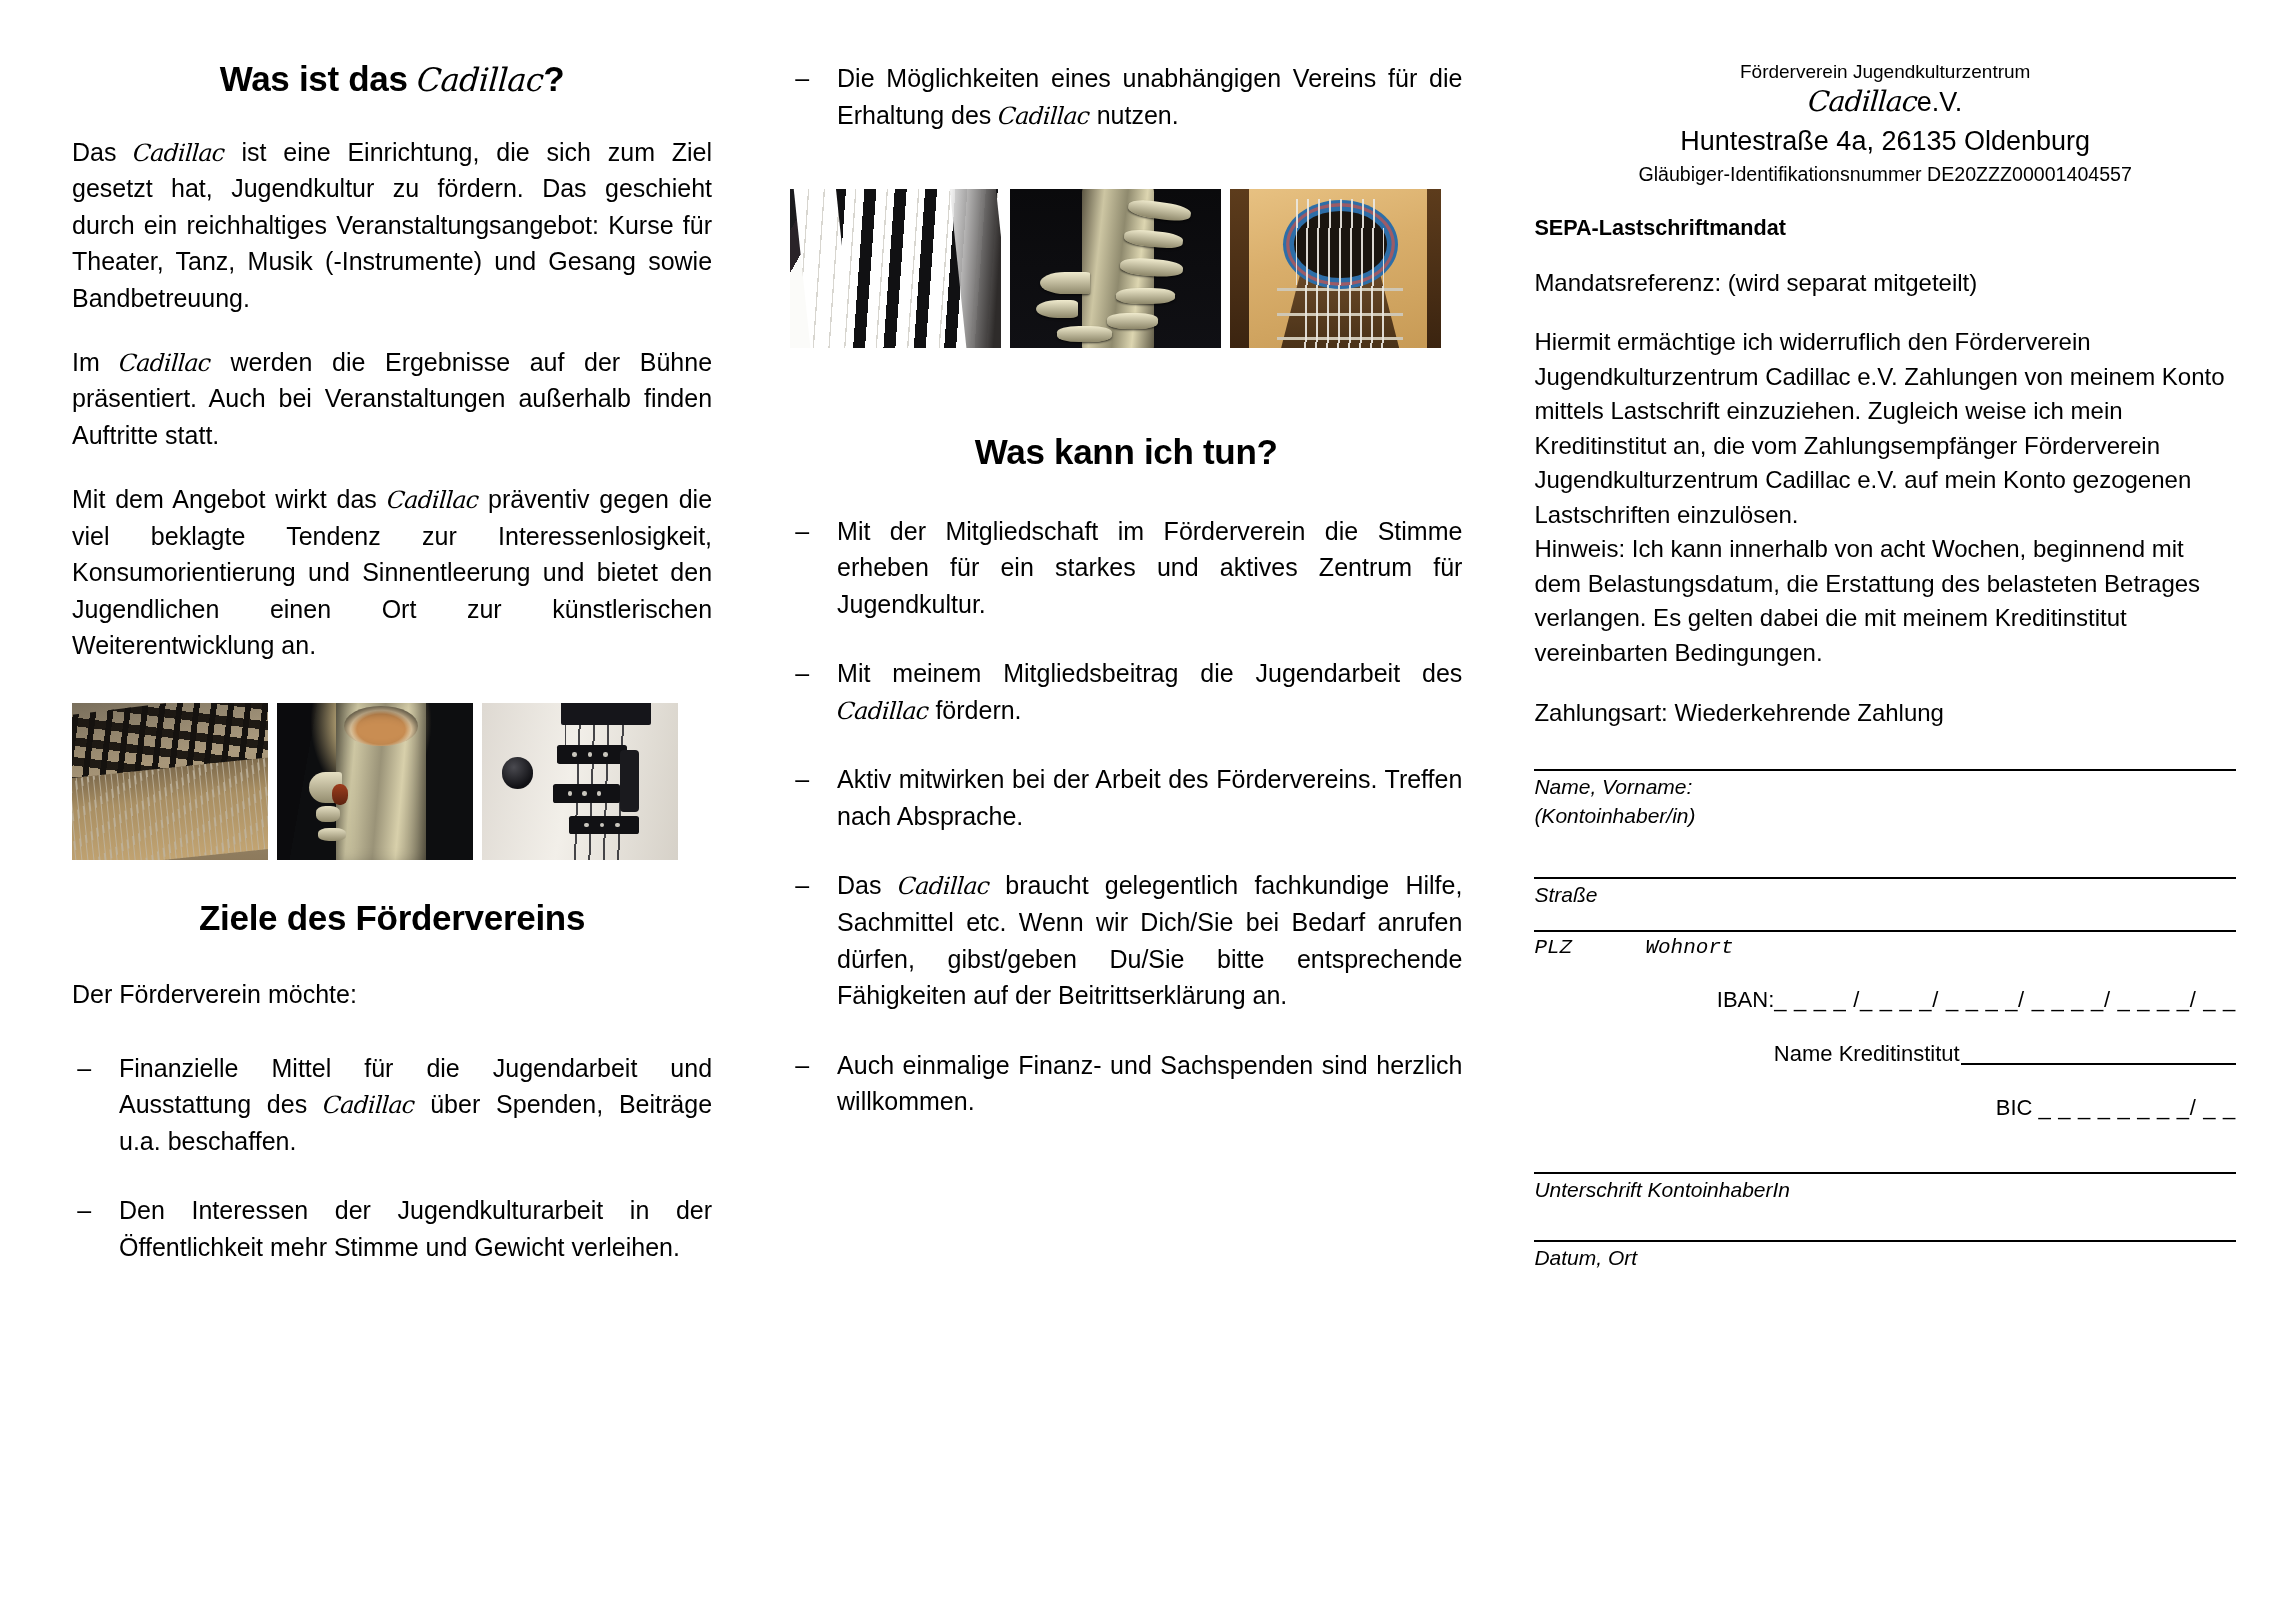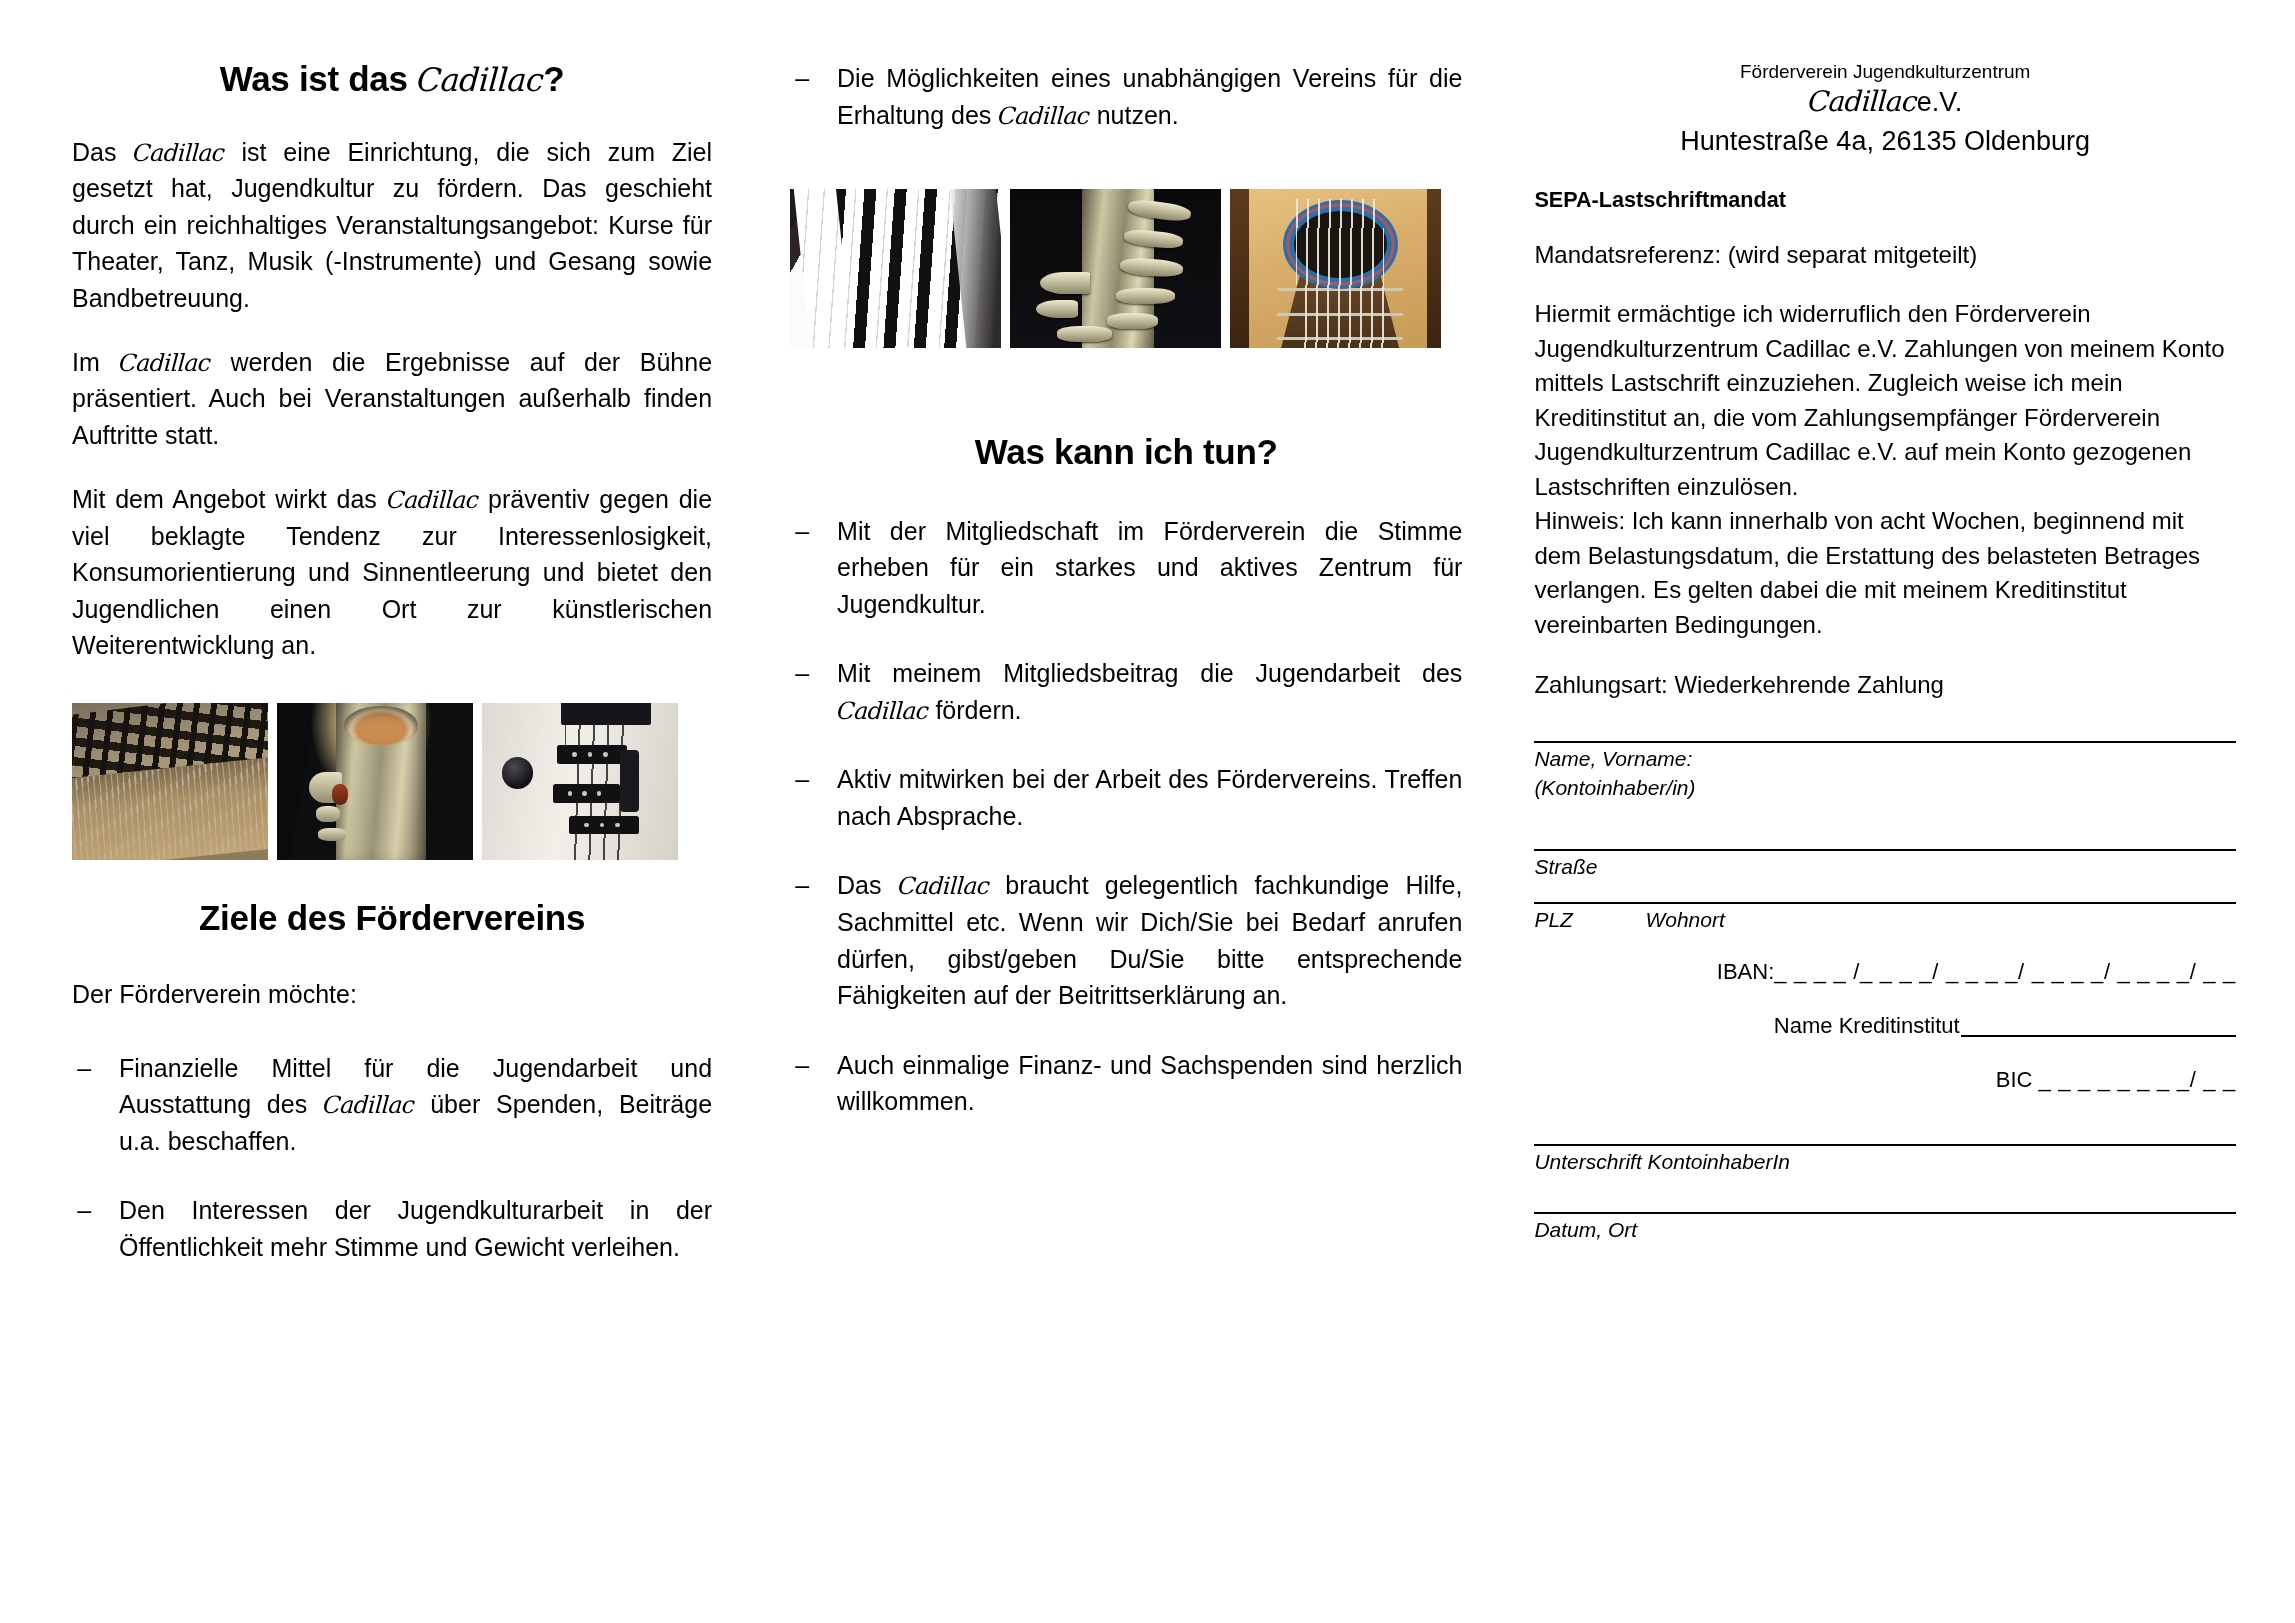--- a/index.html
+++ b/index.html
@@ -501,20 +501,21 @@
   </div>
 
   <div class="col col-3">
 
     <div class="org-head">
       <p class="org-name">Förderverein Jugendkulturzentrum</p>
       <p class="org-script-line">
         <span class="script">Cadillac</span><span>e.V.</span>
       </p>
       <p class="org-addr">Huntestraße 4a, 26135 Oldenburg</p>
+      <p class="org-gid">Gläubiger-Identifikationsnummer DE20ZZZ00001404557</p>
     </div>
 
     <p class="sepa-title">SEPA-Lastschriftmandat</p>
 
     <p class="sepa">Mandatsreferenz: (wird separat mitgeteilt)</p>
 
     <p class="sepa">Hiermit ermächtige ich widerruflich den Förderverein Jugendkulturzentrum Cadillac e.V. Zahlungen von meinem Konto mittels Lastschrift einzuziehen. Zugleich weise ich mein Kreditinstitut an, die vom Zahlungsempfänger Förderverein Jugendkulturzentrum Cadillac e.V. auf mein Konto gezogenen Lastschriften einzulösen.</p>
 
     <p class="sepa tight">Hinweis: Ich kann innerhalb von acht Wochen, beginnend mit dem Belastungsdatum, die Erstattung des belasteten Betrages verlangen. Es gelten dabei die mit meinem Kreditinstitut vereinbarten Bedingungen.</p>
 
@@ -524,21 +525,21 @@
       <div class="rule"></div>
       <div class="flabel">Name, Vorname:</div>
       <div class="flabel">(Kontoinhaber/in)</div>
     </div>
 
     <div class="formfield" style="margin-top:47px;">
       <div class="rule"></div>
       <div class="flabel">Straße</div>
     </div>
 
-    <div class="formfield" style="">
+    <div class="formfield" style="font-family:Liberation Mono, monospace;">
       <div class="rule"></div>
       <div class="flabel">
         <span class="wide">PLZ</span><span>Wohnort</span>
       </div>
     </div>
 
     <div class="inline-field">
       <span>IBAN:</span><span class="fill">_ _ _ _ /_ _ _ _/ _ _ _ _/ _ _ _ _/ _ _ _ _/ _ _</span>
     </div>
 

